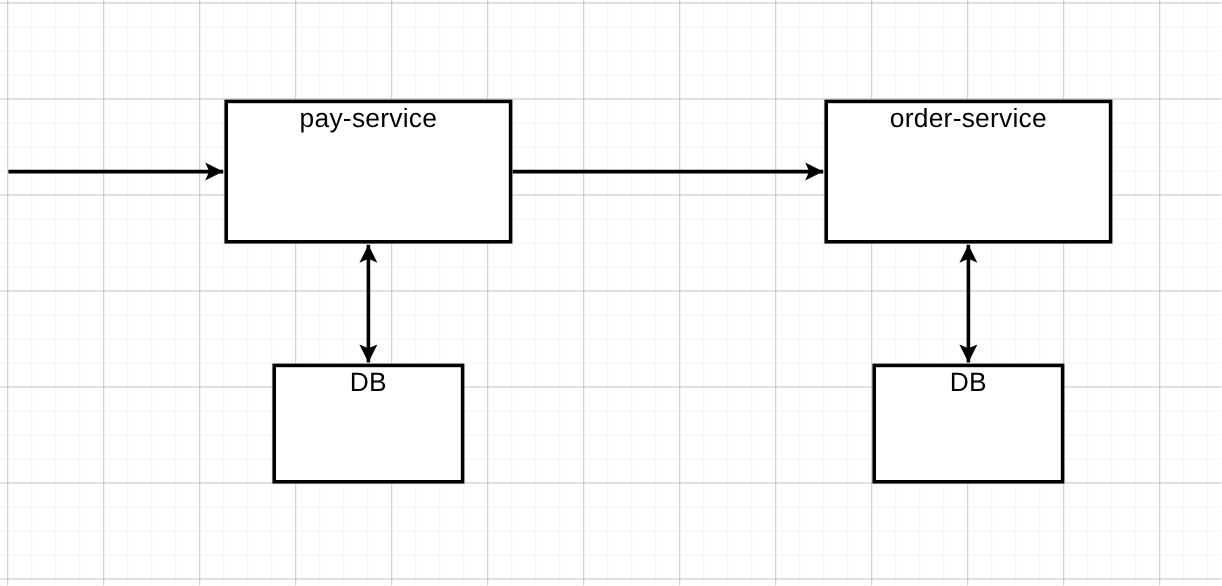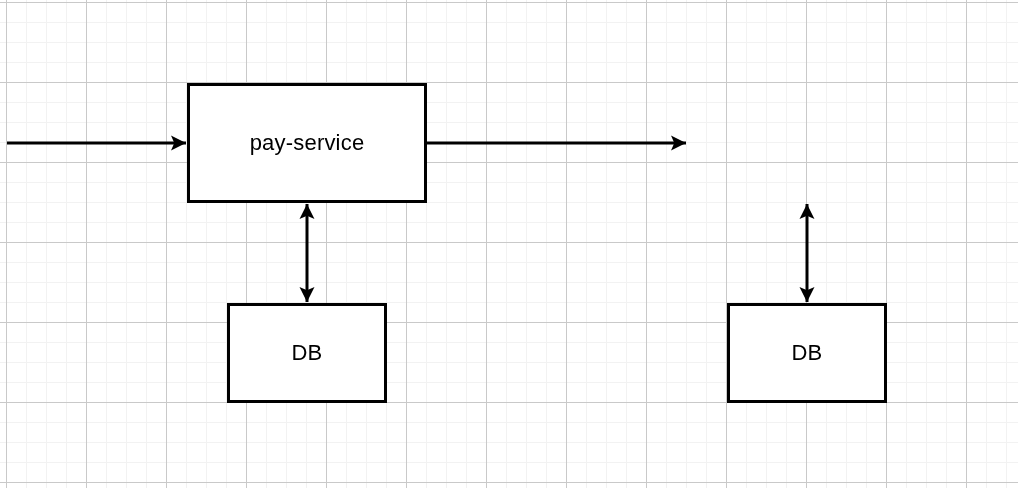--- a/index.html
+++ b/index.html
@@ -34,21 +34,21 @@
     pointer-events: none;
   }
   .edge-layer line { pointer-events: stroke; }
 
   .node {
     position: absolute;
     box-sizing: border-box;
     background: #ffffff;
     border: 3px solid #000000;
     display: flex;
-    align-items: center;
+    align-items: flex-start;
     justify-content: center;
     cursor: default;
   }
 
   .node-label {
     font-size: 22px;
     color: #000000;
     white-space: nowrap;
     letter-spacing: 0.2px;
   }
@@ -71,20 +71,23 @@
 
     <line x1="307" y1="204" x2="307" y2="302" stroke="#000000" stroke-width="3" marker-start="url(#arrow-classic)" marker-end="url(#arrow-classic)"></line>
 
     <line x1="807" y1="204" x2="807" y2="302" stroke="#000000" stroke-width="3" marker-start="url(#arrow-classic)" marker-end="url(#arrow-classic)"></line>
   </svg>
 
   <div class="node" style="left: 187px; top: 83px; width: 240px; height: 120px;">
     <span class="node-label">pay-service</span>
   </div>
 
+  <div class="node" style="left: 687px; top: 83px; width: 240px; height: 120px;">
+    <span class="node-label">order-service</span>
+  </div>
 
   <div class="node" style="left: 227px; top: 303px; width: 160px; height: 100px;">
     <span class="node-label">DB</span>
   </div>
 
   <div class="node" style="left: 727px; top: 303px; width: 160px; height: 100px;">
     <span class="node-label">DB</span>
   </div>
 
 </div>

